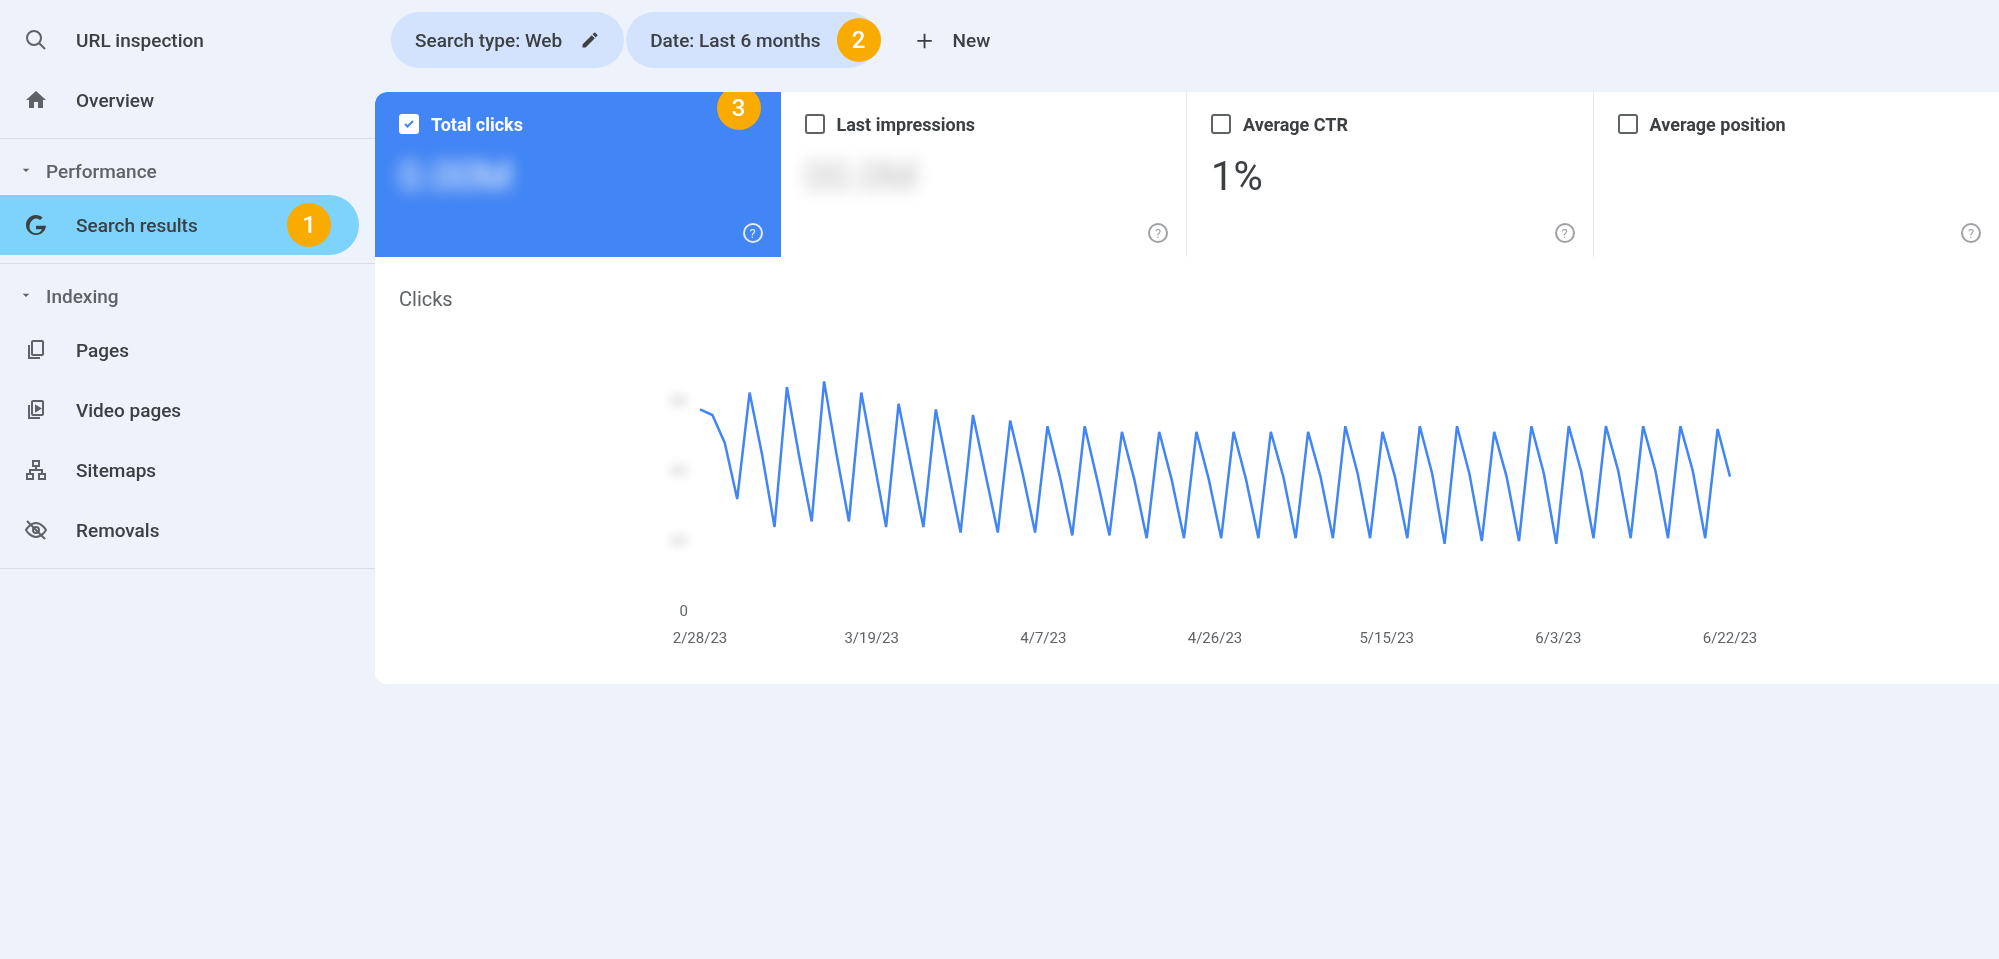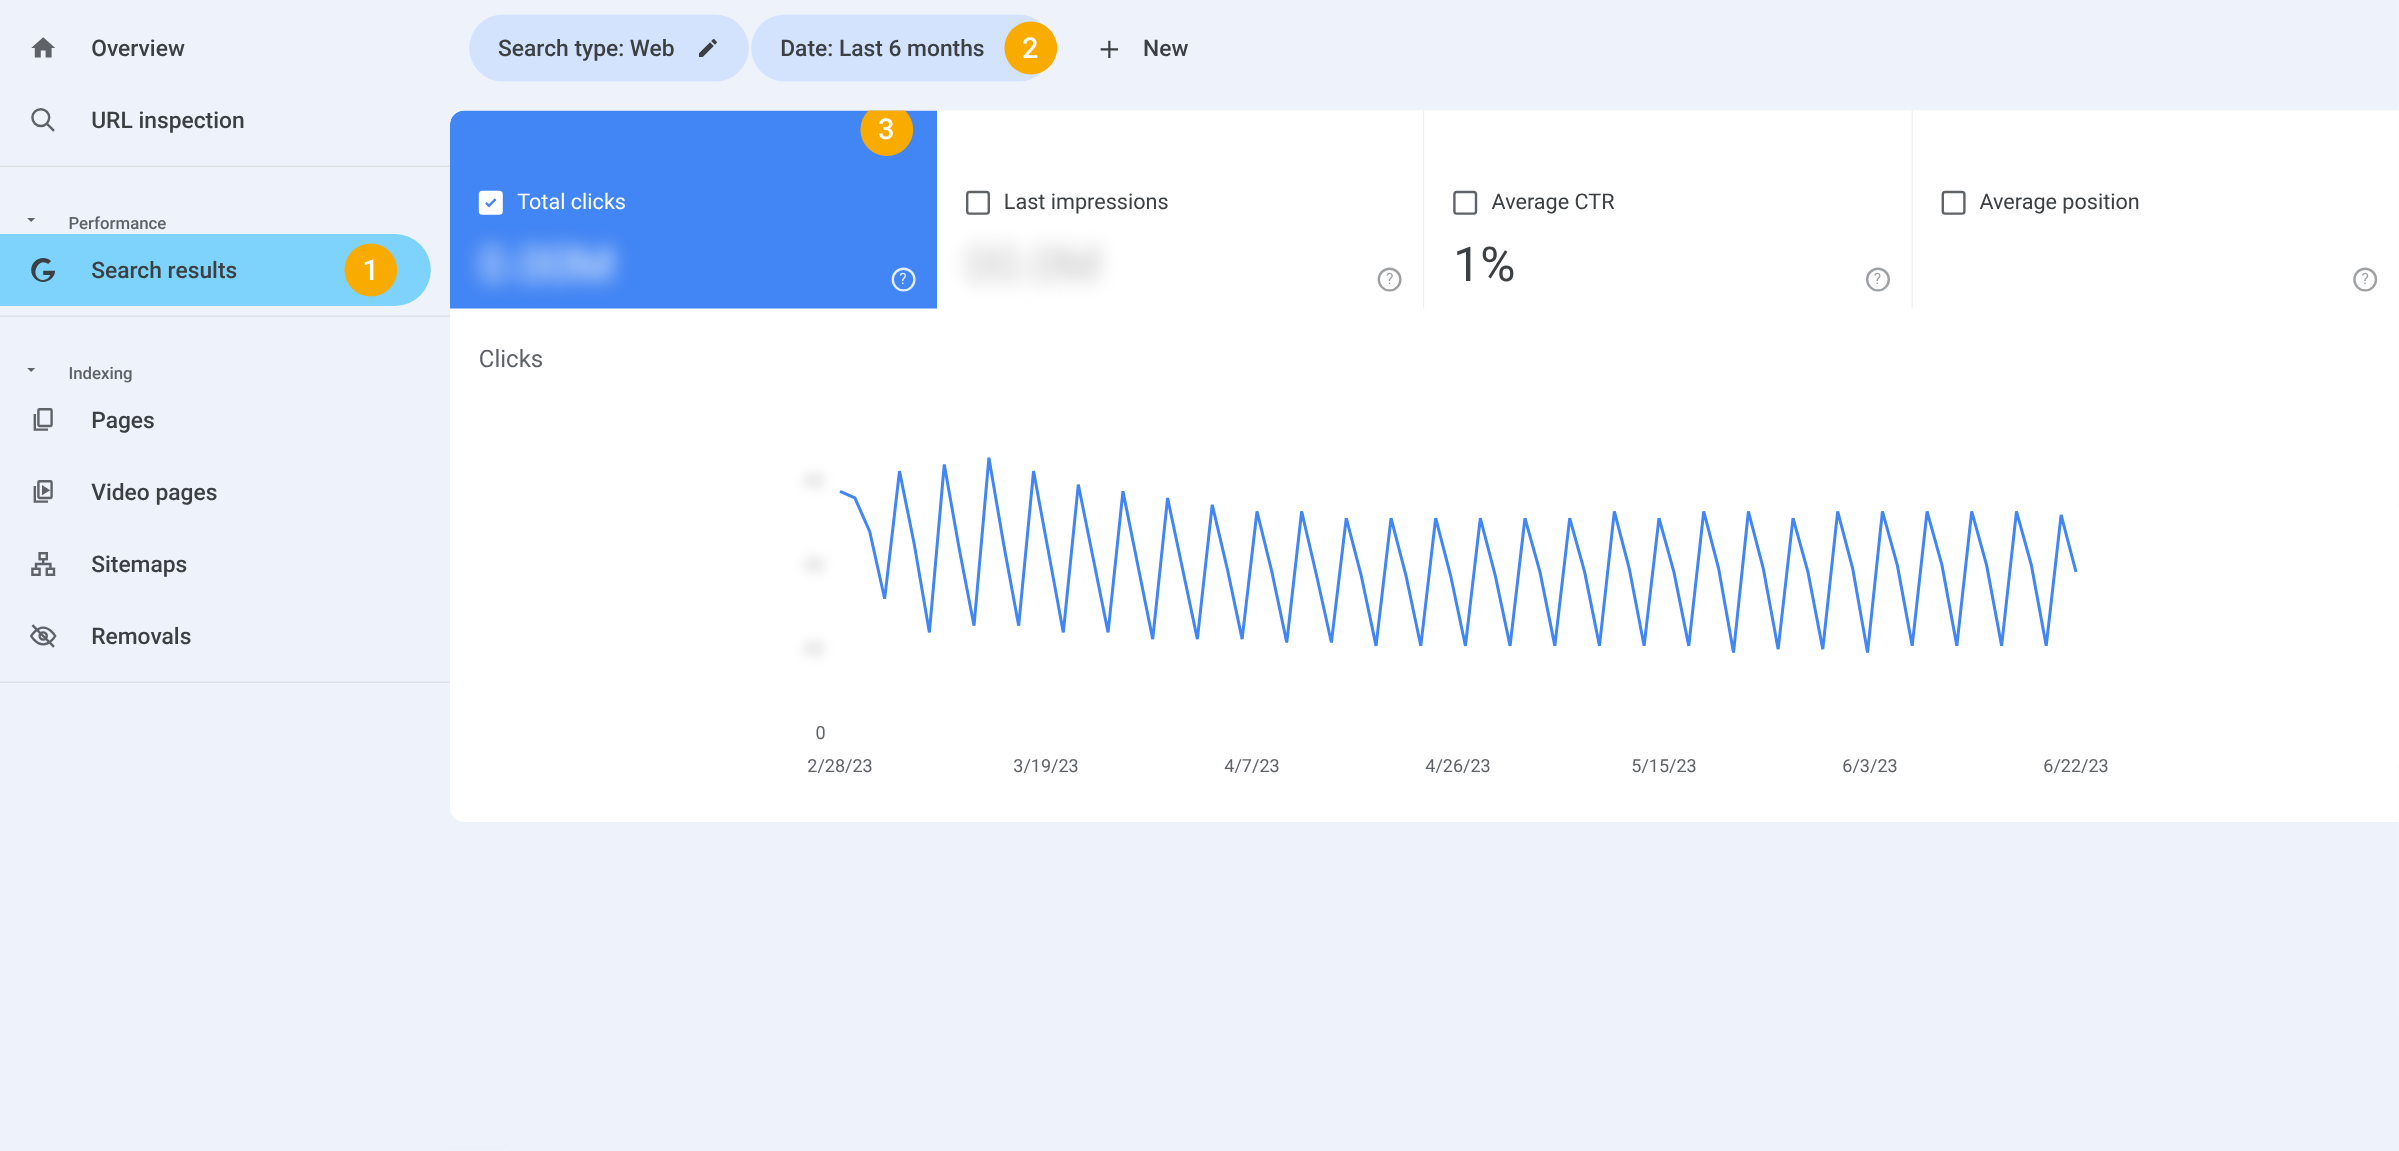--- a/index.html
+++ b/index.html
@@ -40,28 +40,27 @@
   height: 24px;
   margin-right: 28px;
   display: flex;
   align-items: center;
   justify-content: center;
   color: #5f6368;
 }
 .nav-item .icon svg { width: 24px; height: 24px; }
 .section-header {
   display: flex;
-  align-items: flex-end;
+  align-items: center;
   height: 48px;
   padding: 0 12px 0 18px;
-  font-size: 14px;
+  font-size: 19px;
   color: #5f6368;
   font-weight: 500;
   cursor: pointer;
-  gap: 11px;
 }
 .section-header .chev {
   width: 18px; margin-right: 10px;
 }
 .divider {
   height: 1px;
   background: #dadce0;
   margin: 8px 0 8px 0;
 }
 .annotation-badge {
@@ -142,25 +141,24 @@
 }
 .metric:last-child { border-right: none; }
 .metric.active {
   background: #4285f4;
   color: #fff;
   border-radius: 12px 0 0 0;
   border-right: none;
 }
 .metric-header {
   display: flex;
-  align-items: center;
+  align-items: flex-start;
   gap: 12px;
   font-size: 18px;
-  font-weight: 400;
-  margin-top: 44px;
+  font-weight: 700;
 }
 .checkbox {
   width: 20px;
   height: 20px;
   border: 2px solid #5f6368;
   border-radius: 3px;
   display: flex;
   align-items: center;
   justify-content: center;
 }
@@ -234,35 +232,35 @@
 }
 </style>
 </head>
 <body>
 
 <div class="app">
   <nav class="sidebar">
 
     <div class="nav-item">
       <span class="icon">
-        <svg viewBox="0 0 24 24" fill="#5f6368">
-            <path d="M10 20v-6h4v6h5v-8h3L12 3 2 12h3v8z"></path>
-          </svg>
-      </span>
-      <span>Overview</span>
-    </div>
-
-    <div class="nav-item">
-      <span class="icon">
         <svg viewBox="0 0 24 24" fill="none" stroke="#5f6368" stroke-width="2">
             <circle cx="10" cy="10" r="7"></circle>
             <line x1="21" y1="21" x2="15" y2="15"></line>
           </svg>
       </span>
       <span>URL inspection</span>
+    </div>
+
+    <div class="nav-item">
+      <span class="icon">
+        <svg viewBox="0 0 24 24" fill="#5f6368">
+            <path d="M10 20v-6h4v6h5v-8h3L12 3 2 12h3v8z"></path>
+          </svg>
+      </span>
+      <span>Overview</span>
     </div>
 
     <div class="divider"></div>
 
     <div class="section-header">
       <span class="chev">
         <svg viewBox="0 0 24 24" width="16" height="16" fill="#5f6368">
             <path d="M7 10l5 5 5-5z"></path>
           </svg>
       </span>

